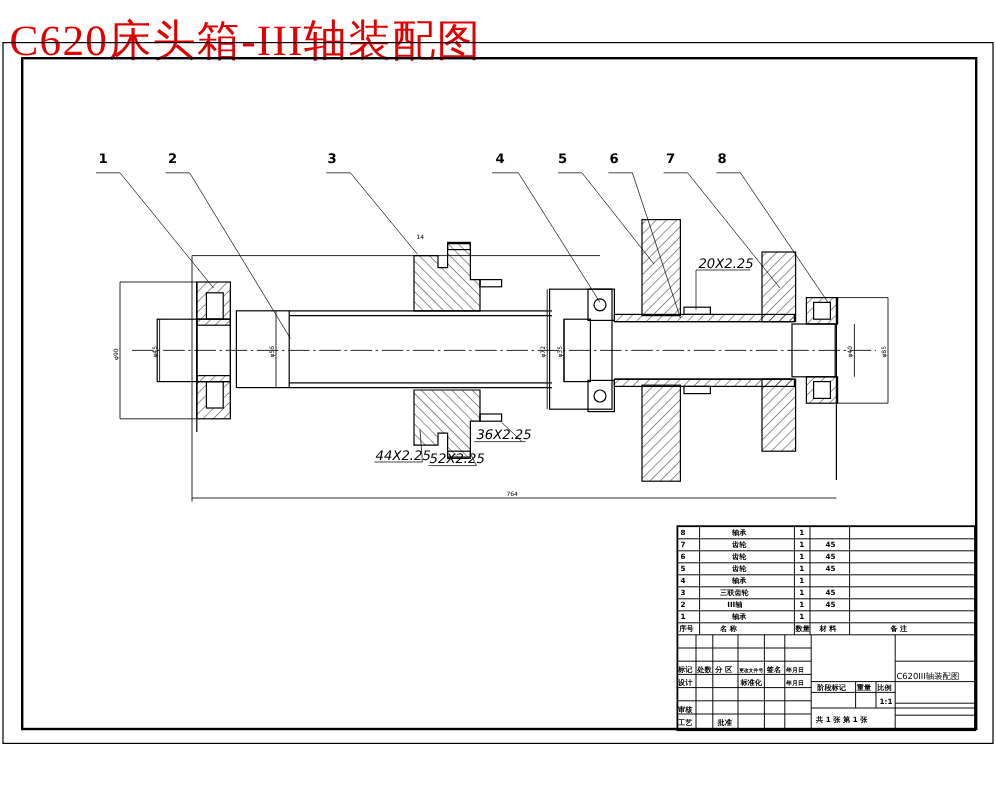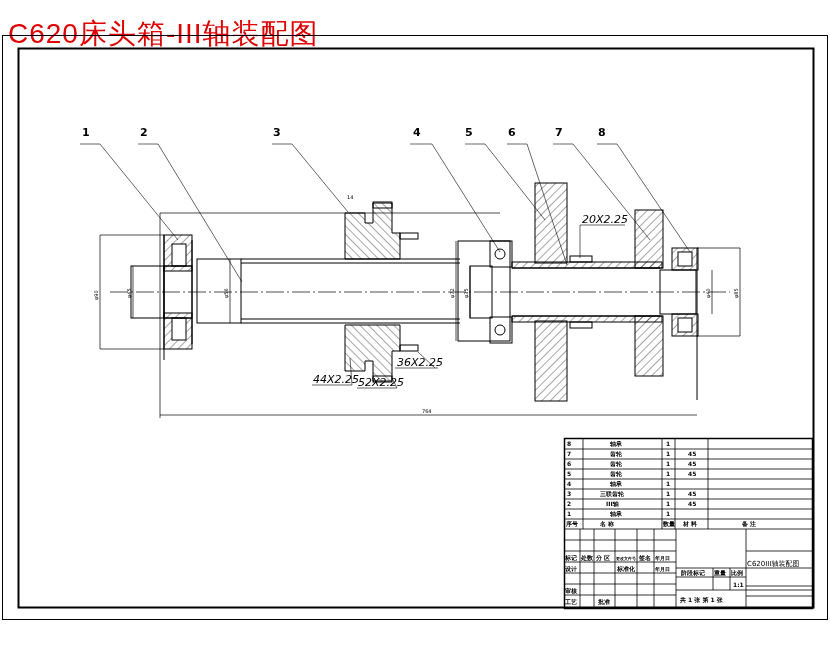--- a/index.html
+++ b/index.html
@@ -1,17 +1,17 @@
 <!DOCTYPE html>
 <html><head>
 <meta charset="utf-8">
 <style>
   html, body { margin:0; padding:0; background:#ffffff; }
   body { width:830px; height:654px; position:relative; overflow:hidden; font-family:"DejaVu Sans", sans-serif; }
-  #title { position:absolute; left:8px; top:14px; font-family:Liberation Sans, sans-serif; font-size:28px; line-height:40px; color:#e00000; white-space:nowrap; letter-spacing:1px; }
+  #title { position:absolute; left:8px; top:14px; font-family:Liberation Serif, serif; font-size:36px; line-height:40px; color:#e00000; white-space:nowrap; letter-spacing:1px; }
   svg { position:absolute; left:0; top:0; }
   .t { font-family:"DejaVu Sans", sans-serif; fill:#000; }
   .lbl { font-family:"DejaVu Sans", sans-serif; font-weight:bold; font-size:11px; fill:#000; }
   .dim { font-family:"DejaVu Sans", sans-serif; font-style:italic; font-size:11px; fill:#000; }
   .tiny { font-family:"DejaVu Sans", sans-serif; font-size:5px; fill:#000; }
   .cell { font-family:"DejaVu Sans", sans-serif; font-size:6px; font-weight:bold; fill:#000; }
 </style>
 </head>
 <body>
 

